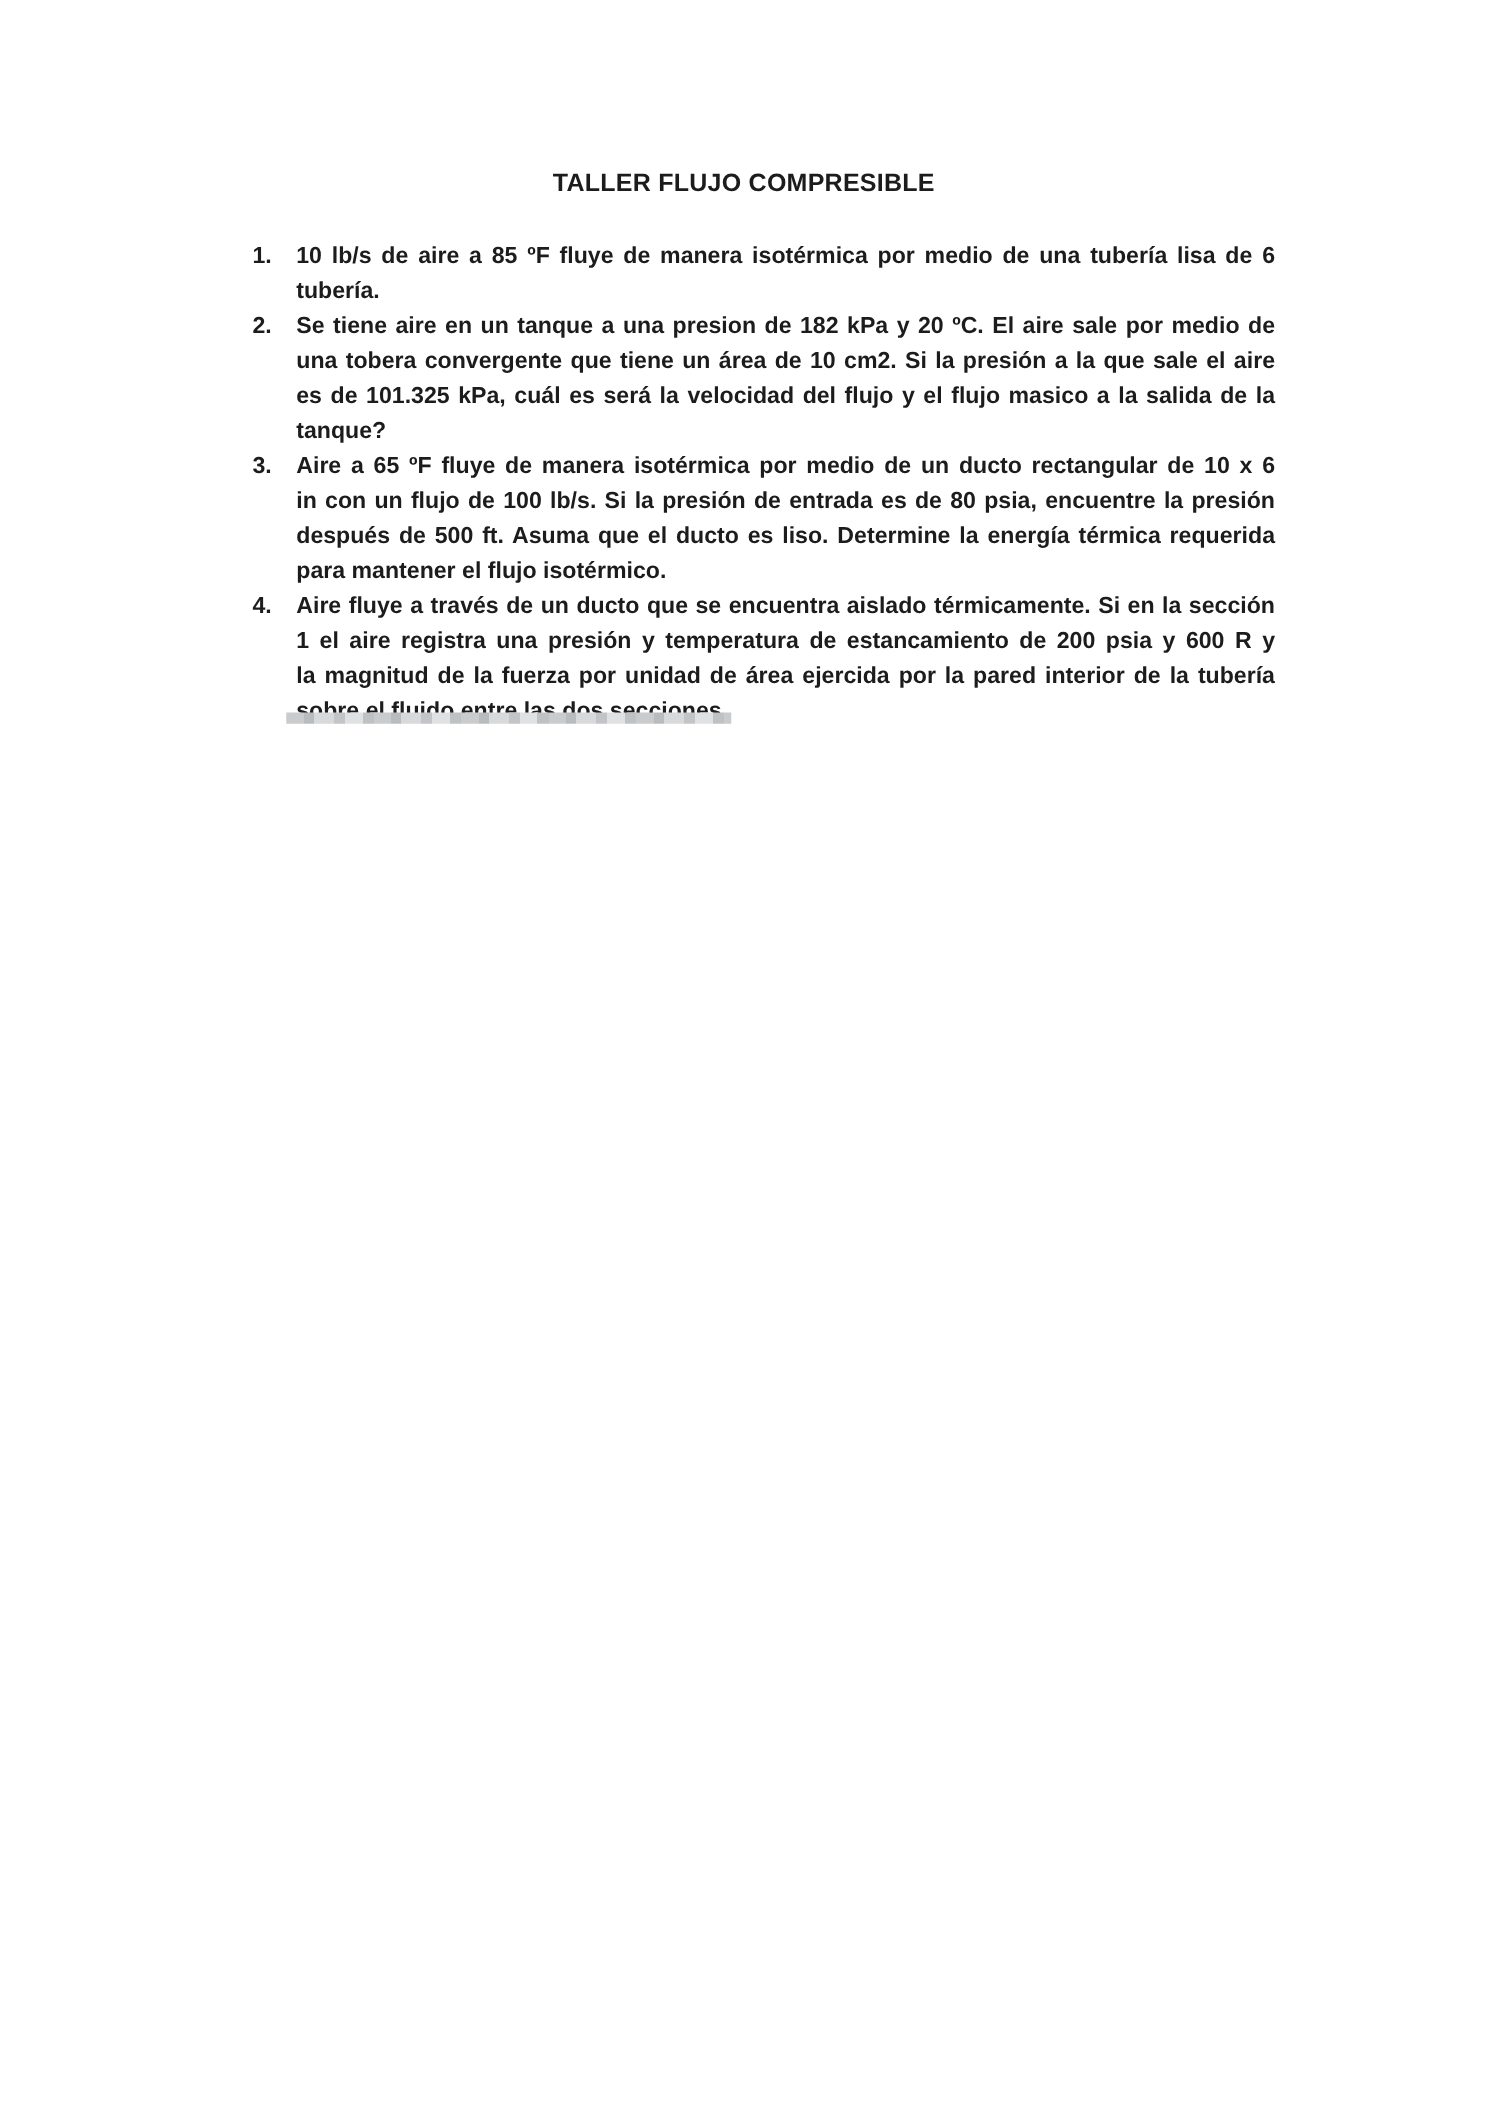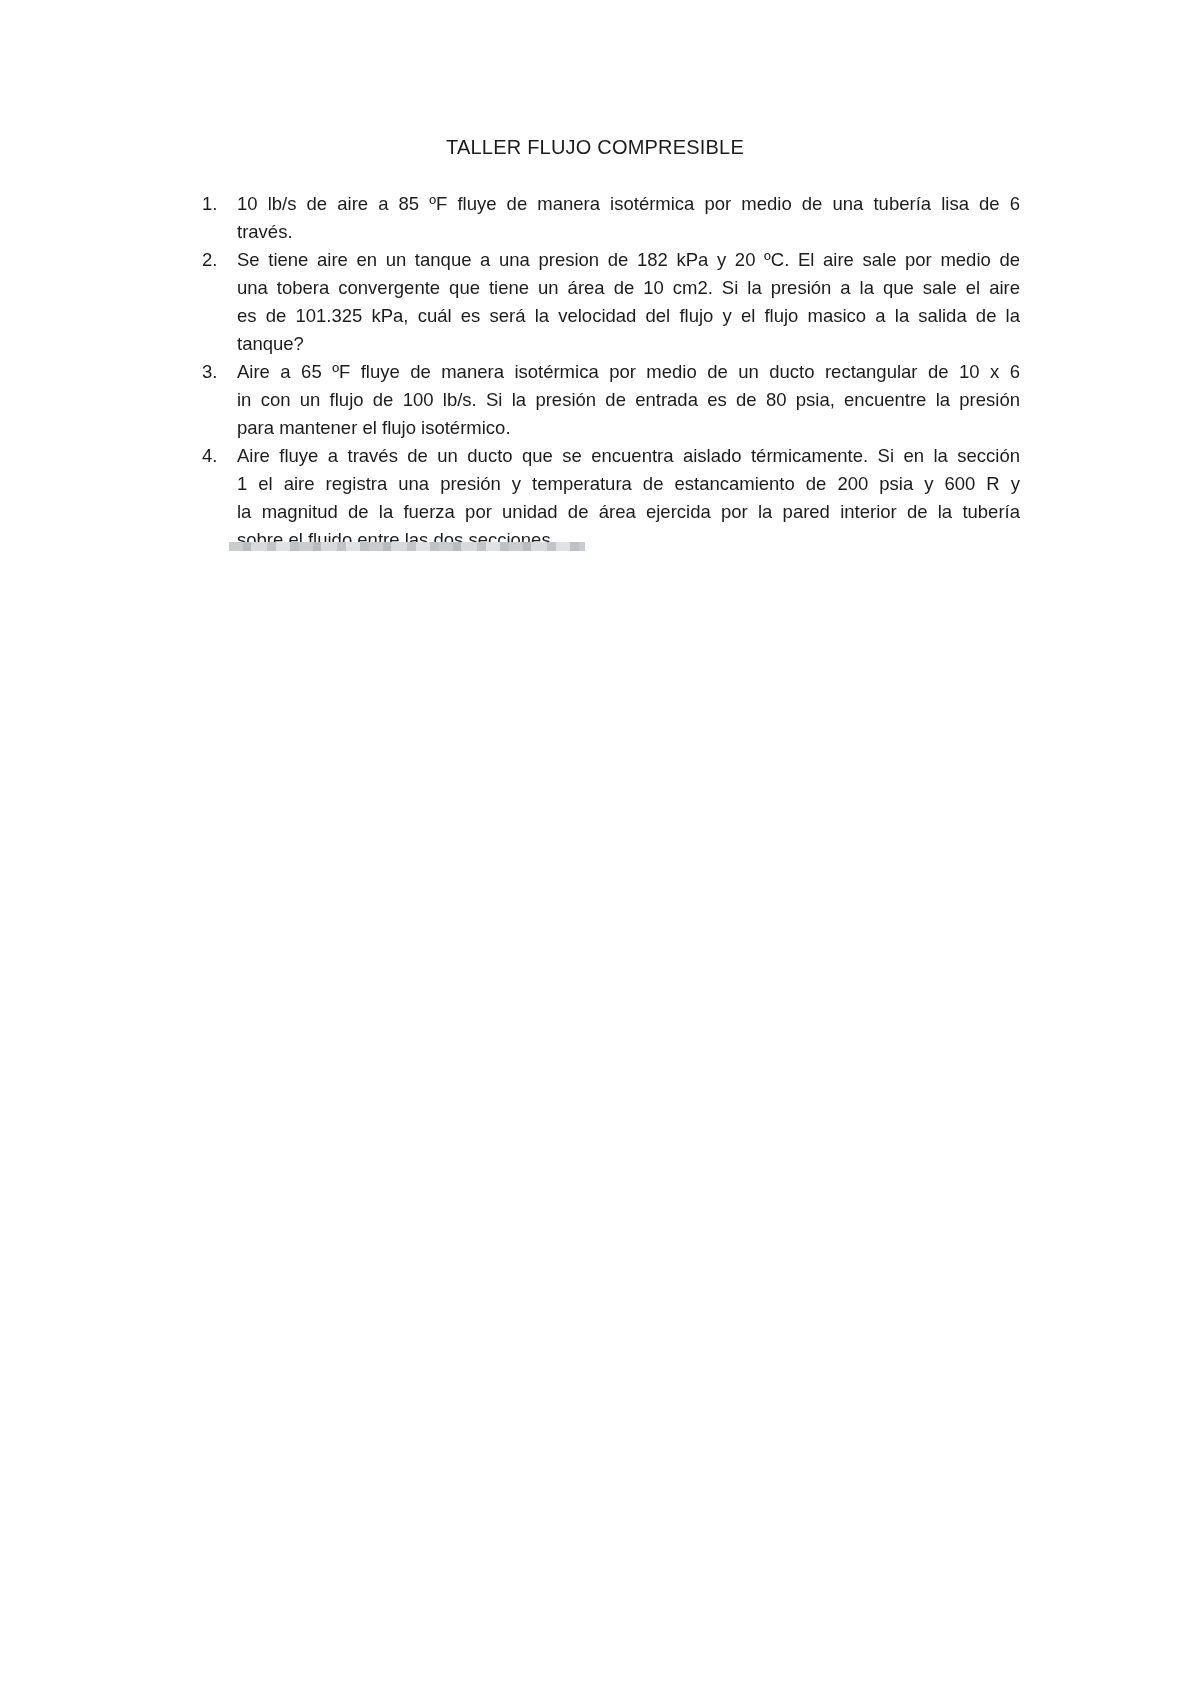--- a/index.html
+++ b/index.html
@@ -9,20 +9,21 @@
     background: #ffffff;
     font-family: "Liberation Sans", sans-serif;
     color: #1c1c1c;
   }
   .page {
     position: relative;
     width: 1190px;
     height: 1682px;
     background: #ffffff;
     overflow: hidden;
+    font-weight: bold;
   }
   .doc-title {
     margin-top: 133px;
     margin-bottom: 29px;
     text-align: center;
     font-size: 20px;
     line-height: 28px;
     letter-spacing: 0.2px;
   }
   .problem-list {
@@ -59,33 +60,34 @@
 </style>
 </head>
 <body>
 
 <div class="page">
   <div class="doc-title">TALLER FLUJO COMPRESIBLE</div>
   <div class="problem-list" id="problem-list">
       <div class="problem-item">
         <span class="item-number">1.</span>
         <div class="text-line">10 lb/s de aire a 85 ºF fluye de manera isotérmica por medio de una tubería lisa de 6</div>
-        <div class="text-line last">través.</div>
+        <div class="text-line last">tubería.</div>
       </div>
       <div class="problem-item">
         <span class="item-number">2.</span>
         <div class="text-line">Se tiene aire en un tanque a una presion de 182 kPa y 20 ºC. El aire sale por medio de</div>
         <div class="text-line">una tobera convergente que tiene un área de 10 cm2. Si la presión a la que sale el aire</div>
         <div class="text-line">es de 101.325 kPa, cuál es será la velocidad del flujo y el flujo masico a la salida de la</div>
         <div class="text-line last">tanque?</div>
       </div>
       <div class="problem-item">
         <span class="item-number">3.</span>
         <div class="text-line">Aire a 65 ºF fluye de manera isotérmica por medio de un ducto rectangular de 10 x 6</div>
         <div class="text-line">in con un flujo de 100 lb/s. Si la presión de entrada es de 80 psia, encuentre la presión</div>
+        <div class="text-line">después de 500 ft. Asuma que el ducto es liso. Determine la energía térmica requerida</div>
         <div class="text-line last">para mantener el flujo isotérmico.</div>
       </div>
       <div class="problem-item">
         <span class="item-number">4.</span>
         <div class="text-line">Aire fluye a través de un ducto que se encuentra aislado térmicamente. Si en la sección</div>
         <div class="text-line">1 el aire registra una presión y temperatura de estancamiento de 200 psia y 600 R y</div>
         <div class="text-line">la magnitud de la fuerza por unidad de área ejercida por la pared interior de la tubería</div>
         <div class="text-line last">sobre el fluido entre las dos secciones<span class="redaction-strip" style="left: -8px; top: 16px; width: 356px; height: 9px; background: repeating-linear-gradient(90deg, rgb(201, 203, 205) 0px, rgb(201, 203, 205) 14px, rgb(185, 188, 191) 14px, rgb(185, 188, 191) 22px, rgb(216, 217, 218) 22px, rgb(216, 217, 218) 38px, rgb(194, 196, 199) 38px, rgb(194, 196, 199) 47px, rgb(224, 225, 226) 47px, rgb(224, 225, 226) 61px, rgb(191, 194, 197) 61px, rgb(191, 194, 197) 70px);"></span></div>
       </div>
     </div>

